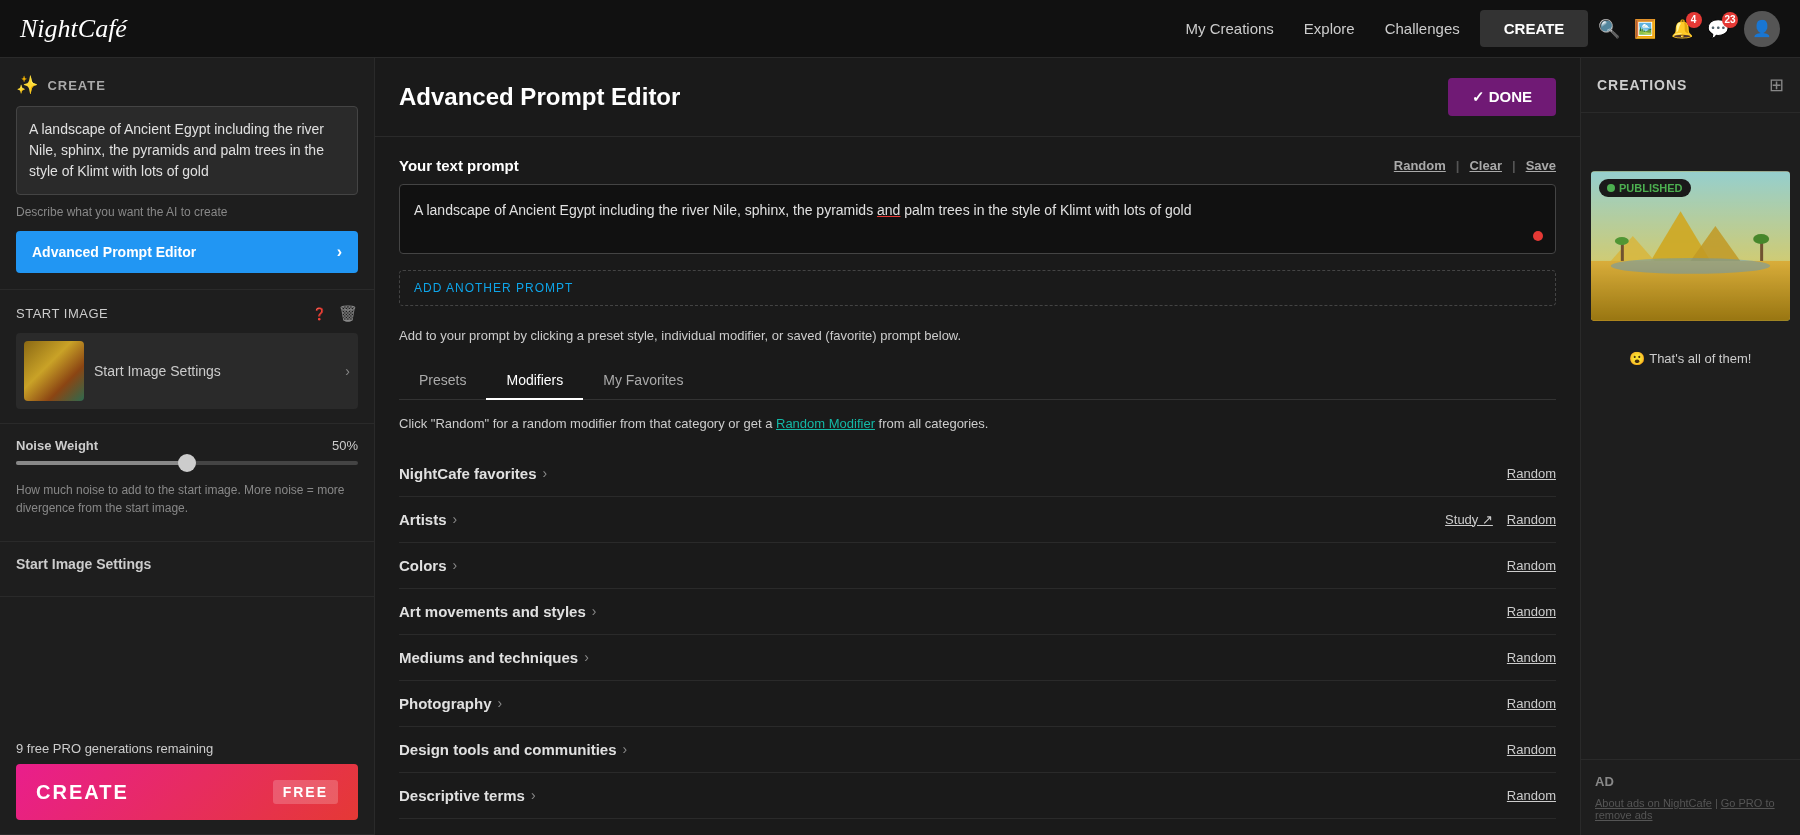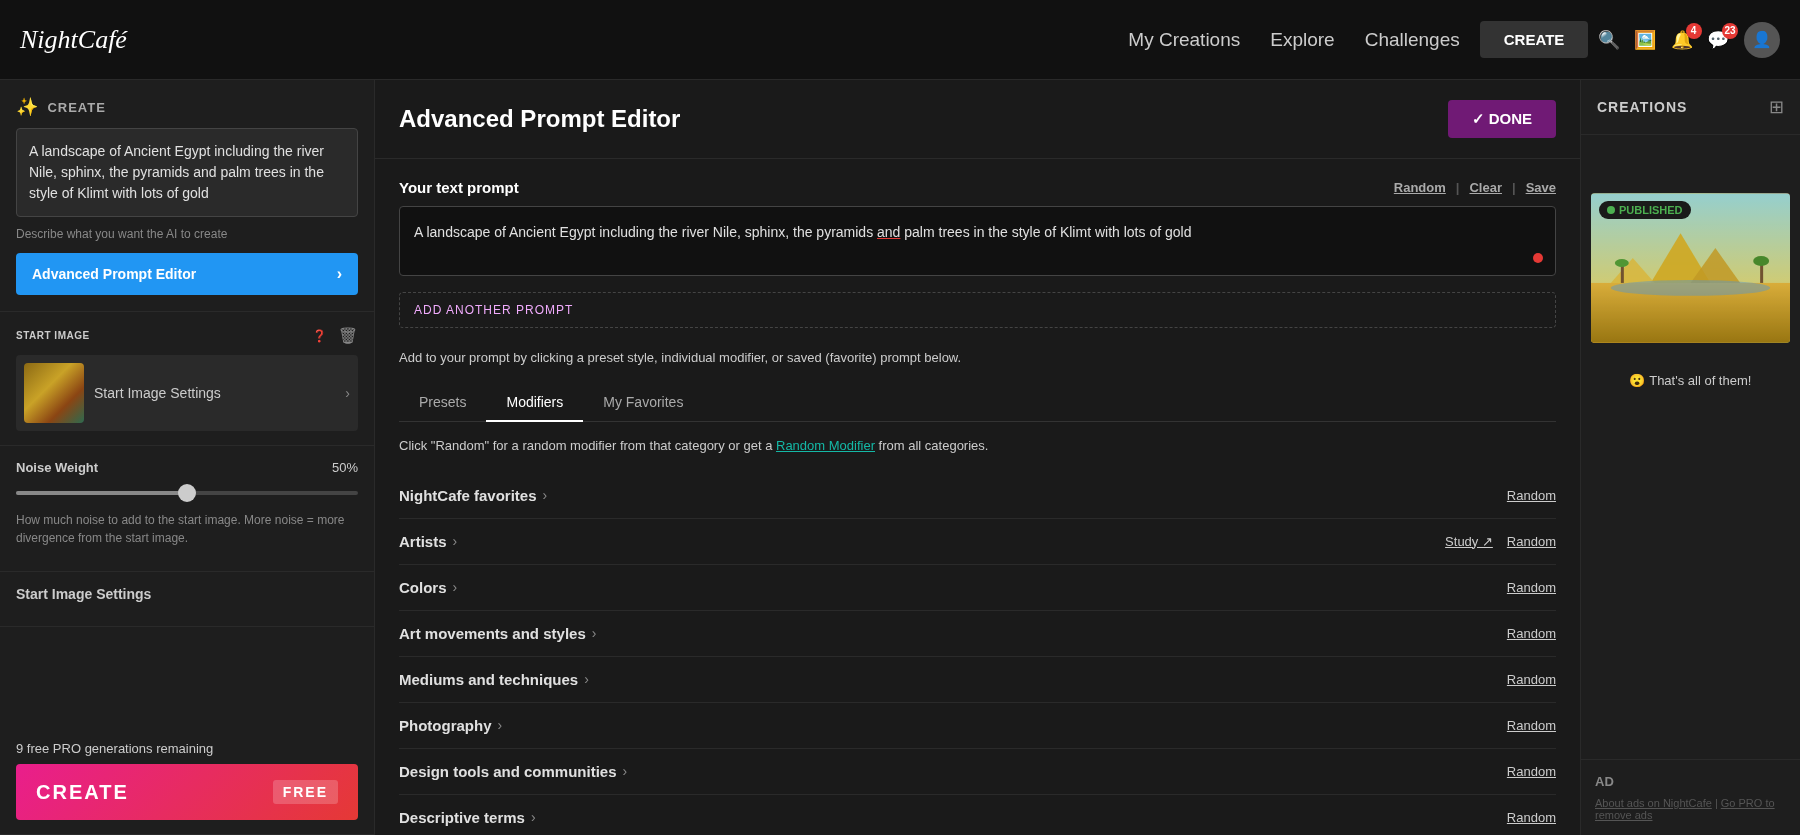--- a/index.html
+++ b/index.html
@@ -3,35 +3,35 @@
   <meta charset="utf-8">
   <style>
     * { box-sizing: border-box; margin: 0; padding: 0; }
     body { background: #1a1a1a; color: #e0e0e0; font-family: 'Segoe UI', Arial, sans-serif; font-size: 14px; height: 835px; overflow: hidden; display: flex; flex-direction: column; }
 
     
     .top-nav {
       background: #111;
       display: flex;
       align-items: center;
-      height: 80px;
+      height: 58px;
       padding: 0 20px;
       flex-shrink: 0;
       border-bottom: 1px solid #2a2a2a;
     }
     .logo {
       font-family: Georgia, serif;
       font-style: italic;
       font-size: 26px;
       color: #fff;
       margin-right: auto;
       white-space: nowrap;
     }
     .nav-links { display: flex; align-items: center; gap: 30px; margin-right: 20px; }
-    .nav-link { color: #ccc; text-decoration: none; font-size: 19px; cursor: pointer; }
+    .nav-link { color: #ccc; text-decoration: none; font-size: 15px; cursor: pointer; }
     .nav-create-btn {
       background: #333;
       color: #fff;
       border: none;
       padding: 10px 24px;
       font-size: 15px;
       font-weight: bold;
       cursor: pointer;
       border-radius: 4px;
       margin-right: 10px;
@@ -124,38 +124,38 @@
     .left-panel-section {
       padding: 14px 16px;
       border-bottom: 1px solid #2a2a2a;
     }
     .section-header {
       display: flex;
       align-items: center;
       justify-content: space-between;
       margin-bottom: 10px;
     }
-    .section-title { font-size: 10px; font-weight: bold; color: #ccc; letter-spacing: 0.5px; }
+    .section-title { font-size: 13px; font-weight: normal; color: #ccc; letter-spacing: 0.5px; }
     .section-help { font-size: 12px; color: #888; cursor: pointer; }
     .trash-icon { color: #888; font-size: 16px; cursor: pointer; }
 
     .start-image-preview {
       display: flex;
       align-items: center;
       gap: 10px;
       background: #2a2a2a;
       border-radius: 4px;
       padding: 8px;
       cursor: pointer;
     }
     .thumb { width: 60px; height: 60px; border-radius: 4px; background: #555; overflow: hidden; }
     .start-image-label { color: #ccc; font-size: 14px; flex: 1; }
     .start-image-chevron { color: #888; }
 
-    .slider-row { display: flex; align-items: center; justify-content: space-between; margin-bottom: 8px; }
+    .slider-row { display: flex; align-items: center; justify-content: space-between; }
     .slider-label { font-size: 13px; font-weight: bold; color: #ccc; }
     .slider-value { font-size: 13px; color: #ccc; }
     .slider-wrapper {
       position: relative;
       height: 20px;
       margin-bottom: 8px;
     }
     .slider-track {
       position: absolute;
       top: 50%;
@@ -261,21 +261,21 @@
       height: 10px;
       background: #e53935;
       border-radius: 50%;
     }
     .underlined { text-decoration: underline; text-decoration-color: #e53935; }
 
     .add-another-prompt {
       border: 1px dashed #444;
       border-radius: 4px;
       padding: 10px 14px;
-      color: #f0abfc;
+      color: #0ea5e9;
       font-size: 12px;
       letter-spacing: 1px;
       text-transform: uppercase;
       cursor: pointer;
       margin-bottom: 20px;
     }
 
     .add-helper { font-size: 13px; color: #ccc; margin-bottom: 16px; line-height: 1.5; margin-top: 8px; }
 
     

